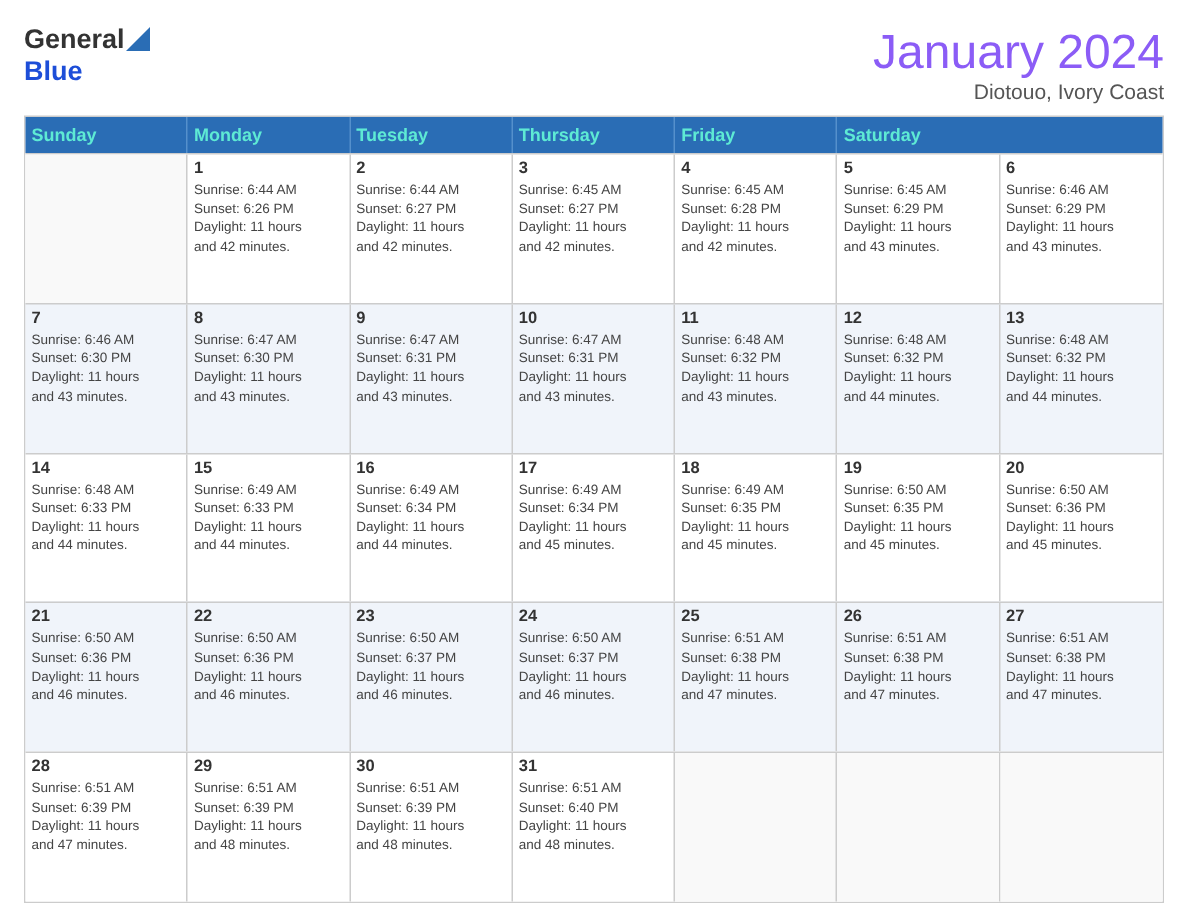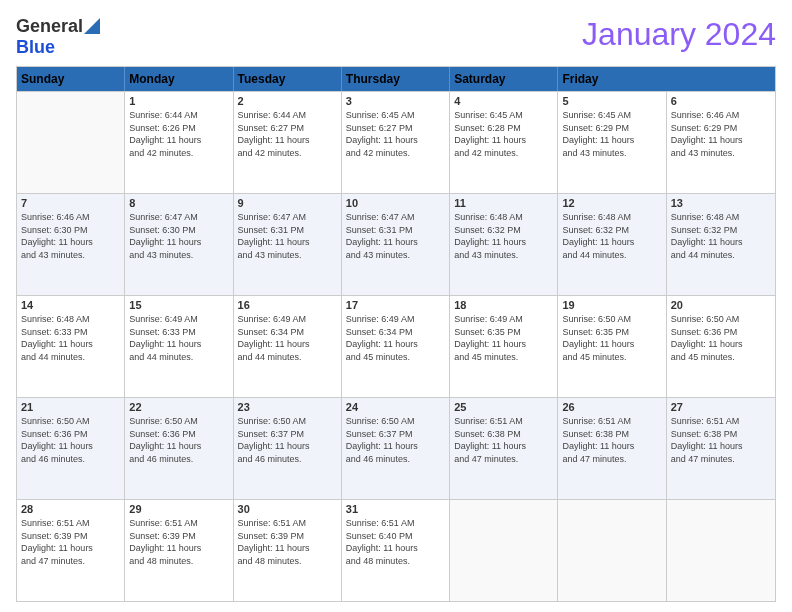--- a/index.html
+++ b/index.html
@@ -50,21 +50,21 @@
       display: flex;
       flex-direction: column;
       border: 1px solid #ccc;
     }
     .cal-header-row {
       display: grid;
       grid-template-columns: repeat(7, 1fr);
       background: #2a6db5;
     }
     .cal-header-cell {
-      color: #000000;
+      color: #5eead4;
       font-size: 12px;
       font-weight: bold;
       padding: 5px 4px;
       text-align: left;
       border-right: 1px solid #5590cc;
     }
     .cal-header-cell:last-child {
       border-right: none;
     }
     .cal-body {
@@ -122,31 +122,32 @@
         <svg width="16" height="16" viewBox="0 0 16 16" style="margin-left:1px;margin-top:-2px;">
           <polygon points="0,16 16,0 16,16" fill="#2a6db5"></polygon>
         </svg>
       </div>
       <div>
         <span style="font-size:18px;font-weight:bold;color:#1d4ed8;">Blue</span>
       </div>
     </div>
     <div class="title-section">
       <div class="calendar-title">January 2024</div>
+      <div class="calendar-subtitle">Diotouo, Ivory Coast</div>
     </div>
   </div>
 
   <div class="calendar">
     <div class="cal-header-row">
     <div class="cal-header-cell">Sunday</div>
         <div class="cal-header-cell">Monday</div>
         <div class="cal-header-cell">Tuesday</div>
         <div class="cal-header-cell">Thursday</div>
+        <div class="cal-header-cell">Friday</div>
         <div class="cal-header-cell">Saturday</div>
-        <div class="cal-header-cell">Friday</div>
       </div>
     <div class="cal-body">
     <div class="cal-week">
           <div class="cal-cell empty"></div>
           <div class="cal-cell">
             <div class="cal-day-num">1</div>
             <div class="cal-cell-text" style="white-space: pre-line;">Sunrise: 6:44 AM
 Sunset: 6:26 PM
 Daylight: 11 hours
 and 42 minutes.</div>

